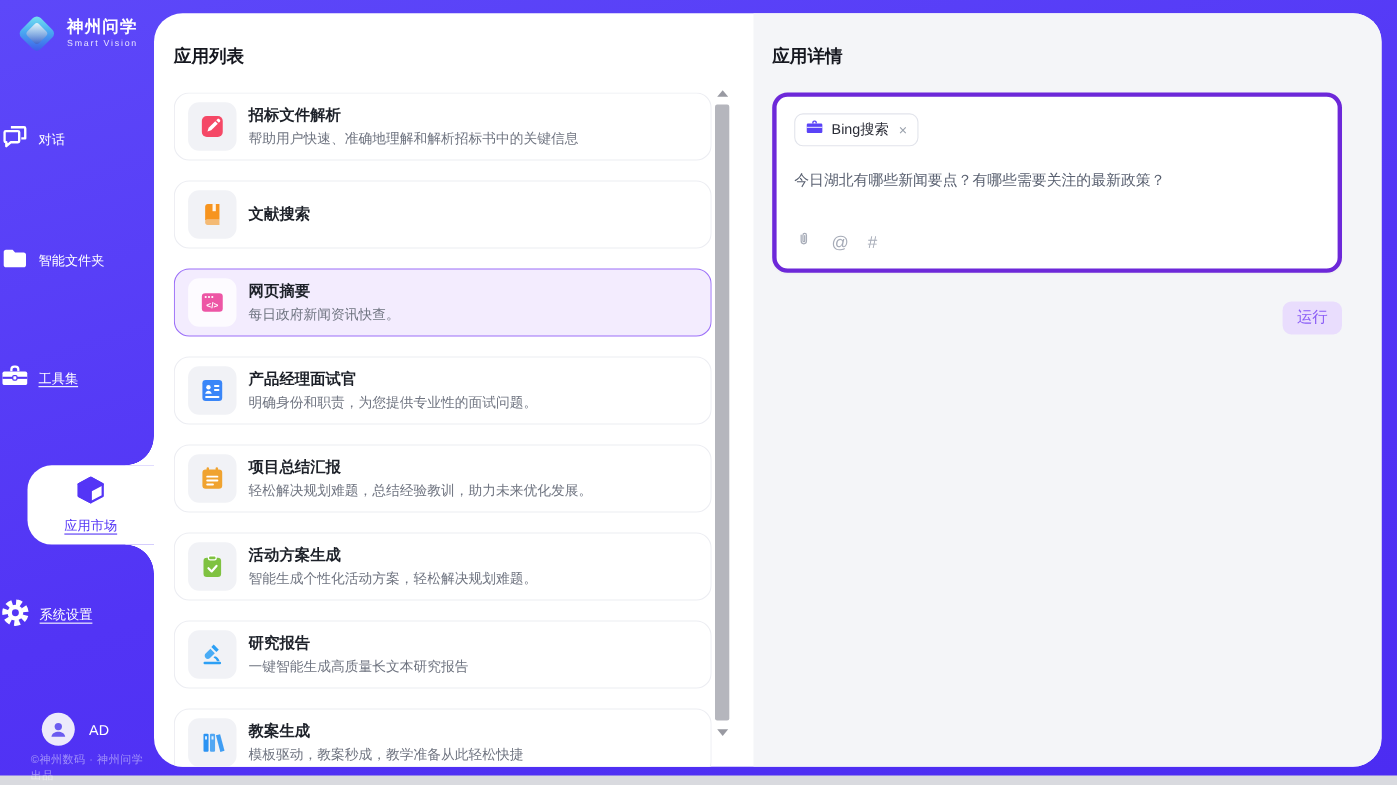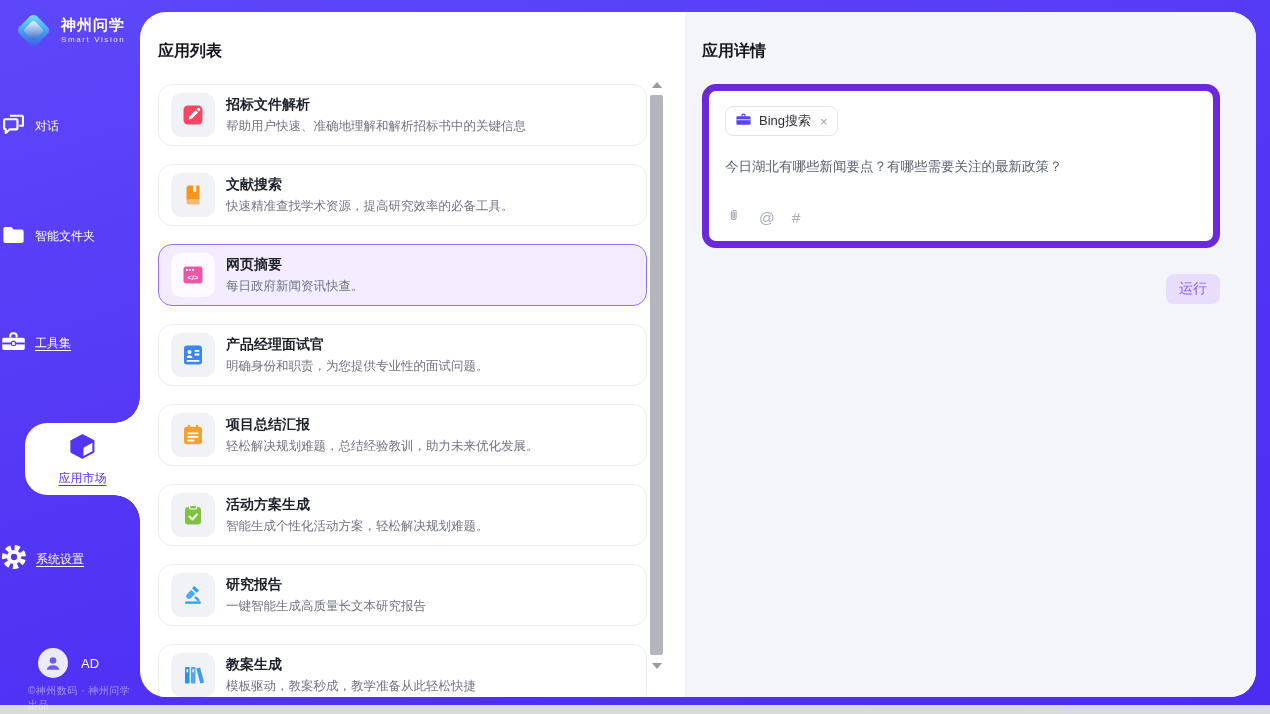--- a/index.html
+++ b/index.html
@@ -60,21 +60,21 @@
   .card-desc { font-size:12.5px; color:#6f7480; margin-top:4px; line-height:1.3; }
 
   .scrollbar { position:absolute; top:68px; bottom:26px; right:22px; width:13px; }
   .scroll-thumb { position:absolute; top:15px; bottom:16px; left:0; width:13px; background:#b5b6bd; border-radius:2px; }
   .scroll-arrow-up, .scroll-arrow-down { position:absolute; left:50%; transform:translateX(-50%);
     width:0; height:0; border-left:5px solid transparent; border-right:5px solid transparent; }
   .scroll-arrow-up { top:2px; border-bottom:6px solid #999aa2; }
   .scroll-arrow-down { bottom:2px; border-top:6px solid #999aa2; }
 
   .detail-panel { flex:1; background:#f4f5f8; padding:29px 36px 0 17px; }
-  .composer { margin-top:22px; background:#fff; border:7px solid #6d28d9; border-radius:14px;
+  .composer { margin-top:22px; background:#fff; border:4px solid #6d28d9; border-radius:14px;
     height:164px; position:relative; padding:15px 16px; box-shadow:0 1px 2px rgba(20,20,40,.03); }
   .tag { display:inline-flex; align-items:center; gap:7px; height:30px; padding:0 9px;
     border:1px solid #e2e4eb; border-radius:8px; background:#fff; cursor:pointer; }
   .tag-label { font-size:13px; color:#2b2d37; }
   .tag-close { font-size:13px; color:#9aa1ac; margin-left:2px; cursor:pointer; }
   .query { margin-top:22px; font-size:13.5px; color:#596070; cursor:text; }
   .tools { position:absolute; left:17px; bottom:13px; display:flex; align-items:center; gap:17px; color:#a7acb8; }
   .tool-char { font-size:15.5px; cursor:pointer; }
   .run-row { margin-top:26px; display:flex; justify-content:flex-end; }
   .run-btn { border:none; background:#e9ddfd; color:#8a5df6; font-size:14px; padding:6px 13px;
@@ -189,21 +189,20 @@
         <div class="card">
           <span class="tile" style="color: rgb(247, 148, 30);">
             <svg viewBox="0 0 24 24" width="24" height="24">
               <path fill="currentColor" d="M5.5 5c0-1.4 1.1-2.5 2.5-2.5h10.5v14H8c-1 0-1.9.5-2.5 1.2z"></path>
               <path fill="currentColor" opacity=".6" d="M5.5 18.7c0-1.2 1-2.2 2.2-2.2h10.8v5H7.7c-1.2 0-2.2-1-2.2-2.2z"></path>
               <rect x="12.2" y="2.5" width="3" height="6.5" fill="#fff" opacity=".9"></rect>
             </svg>
           </span>
           <div>
             <div class="card-title">文献搜索</div>
-            <div class="card-desc">快速精准查找学术资源，提高研究效率的必备工具。</div>
           </div>
         </div>
 
         <div class="card selected">
           <span class="tile" style="color: rgb(237, 86, 165);">
             <svg viewBox="0 0 24 24" width="24" height="24">
               <rect x="2.5" y="3.5" width="19" height="17" rx="3" fill="currentColor"></rect>
               <circle cx="6" cy="7" r="1" fill="#fff"></circle>
                 <circle cx="9" cy="7" r="1" fill="#fff"></circle>
                 <circle cx="12" cy="7" r="1" fill="#fff"></circle>

